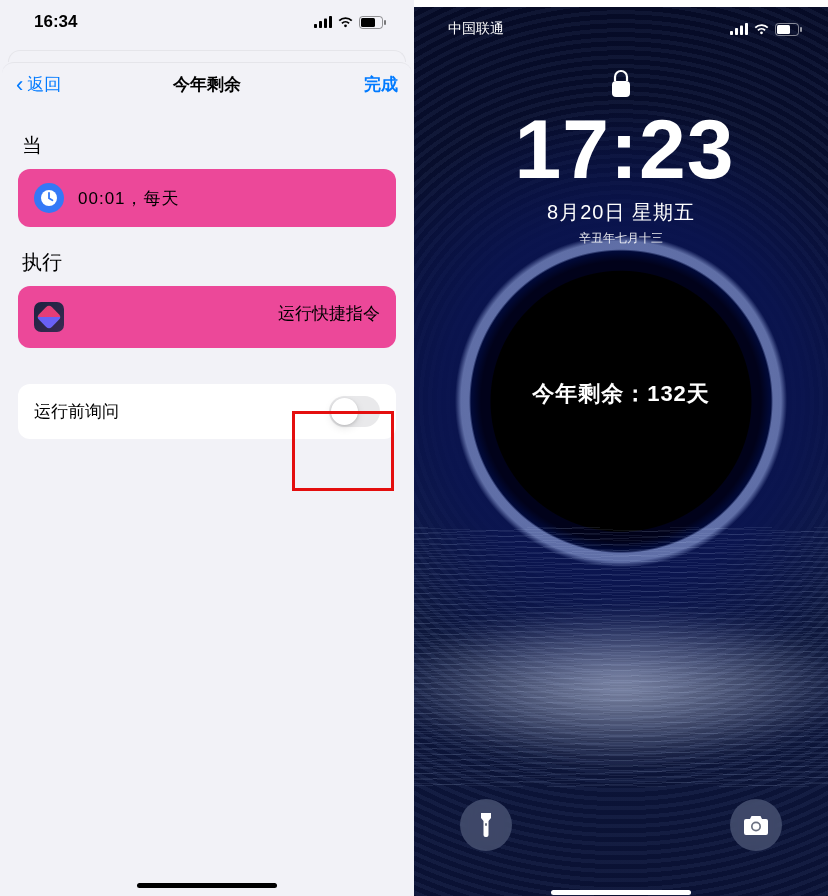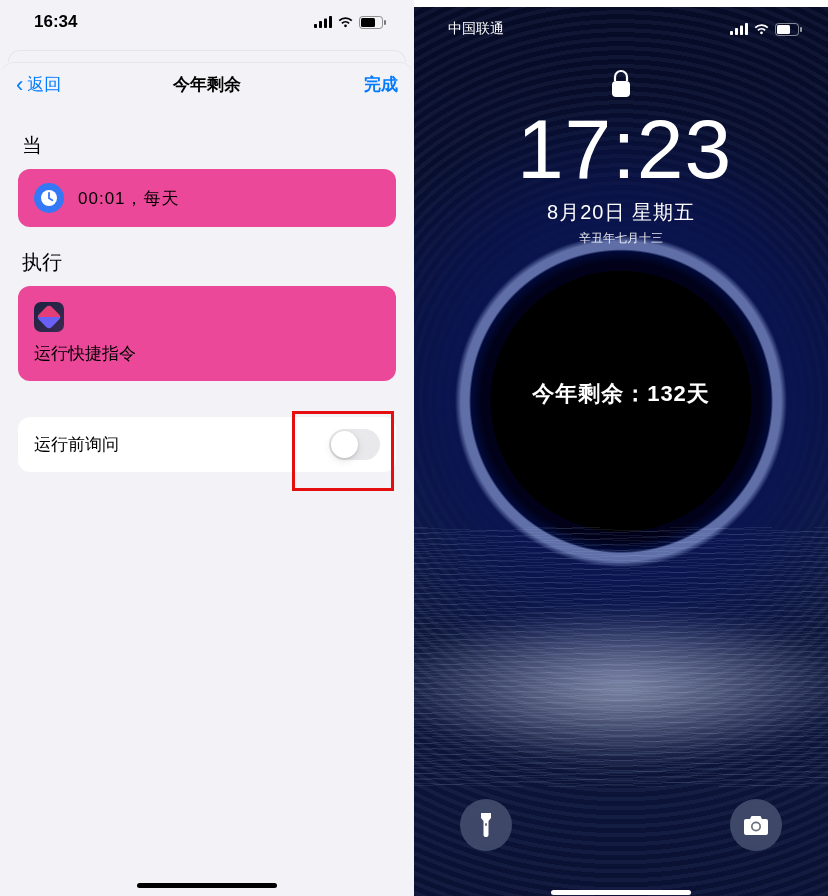--- a/index.html
+++ b/index.html
@@ -111,23 +111,24 @@
     flex-shrink: 0;
   }
   .clock-icon svg { display: block; }
   .card-text {
     font-size: 17px;
     letter-spacing: 1px;
     color: #000;
   }
   .shortcuts-card {
     align-items: flex-start;
-    flex-direction: column;
+    flex-direction: row;
     gap: 10px;
     padding: 16px;
+    justify-content: space-between;
   }
   .shortcuts-icon {
     width: 30px;
     height: 30px;
     border-radius: 7px;
     background: linear-gradient(135deg, #1b2340, #3a2a52);
     display: flex;
     align-items: center;
     justify-content: center;
   }
@@ -236,21 +237,21 @@
   .lock-icon {
     margin: 18px auto 6px auto;
     display: block;
     width: 24px;
     position: relative;
     z-index: 5;
   }
   .big-time {
     text-align: center;
     font-size: 84px;
-    font-weight: 400;
+    font-weight: 700;
     letter-spacing: 1px;
     line-height: 1;
     margin-top: 4px;
     position: relative;
     z-index: 5;
     padding-left: 7px;
   }
   .date-line {
     text-align: center;
     font-size: 20px;

